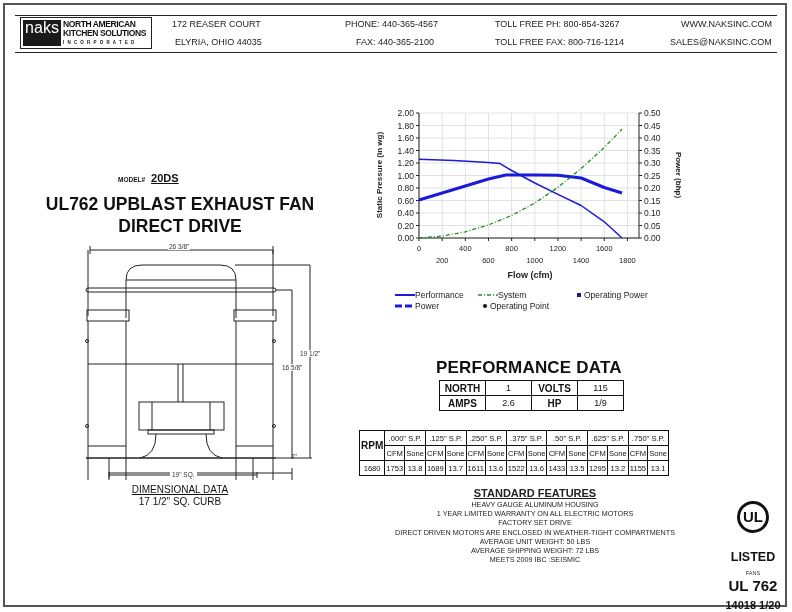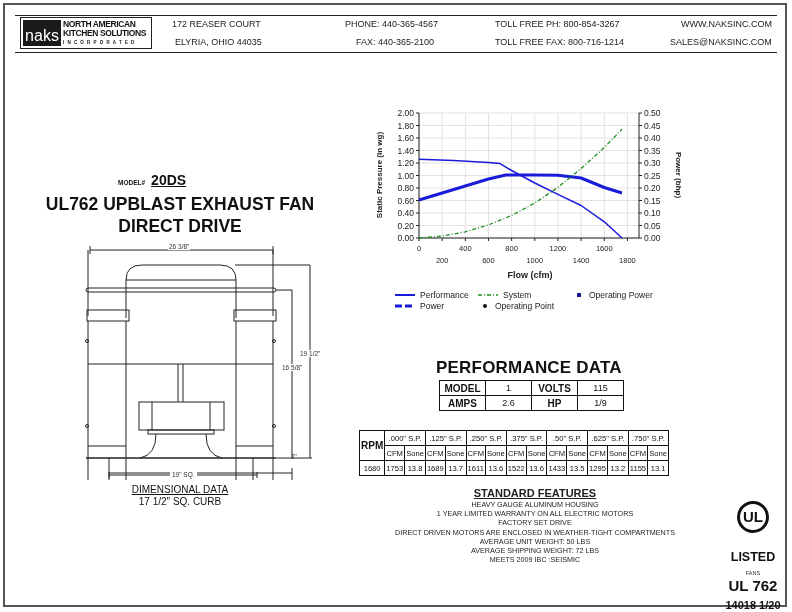--- a/index.html
+++ b/index.html
@@ -4,33 +4,33 @@
 <style>
   html, body { margin:0; padding:0; }
   body { width:792px; height:612px; background:#ffffff; position:relative; overflow:hidden;
          font-family:"Liberation Sans", sans-serif; color:#111; }
   .page-border { position:absolute; left:3px; top:3px; width:784px; height:604px;
                  border:2px solid #555; box-sizing:border-box; }
   .hdr-line { position:absolute; left:15px; width:762px; height:0; border-top:1.5px solid #222; }
   .logo { position:absolute; left:20px; top:17px; width:132px; height:32px; border:1px solid #222;
           box-sizing:border-box; background:#fff; display:flex; align-items:stretch; padding:2px; gap:2px; }
   .logo-mark { width:38px; background:#1a1a1a; color:#fff; font-size:16px; display:flex; align-items:flex-end;
-               justify-content:center; padding-bottom:1px; letter-spacing:0; font-family:"Liberation Sans", sans-serif; }
+               justify-content:center; padding-bottom:9px; letter-spacing:0; font-family:"Liberation Sans", sans-serif; }
   .logo-text { flex:1; display:flex; flex-direction:column; justify-content:center; line-height:9px; }
   .logo-text .l1, .logo-text .l2 { font-size:8.5px; font-weight:bold; letter-spacing:-0.4px; white-space:nowrap; }
   .logo-text .l3 { font-size:4.5px; font-weight:bold; letter-spacing:3.2px; }
   .hdr-text { position:absolute; font-size:9px; color:#222; white-space:nowrap; }
   .model-row { position:absolute; left:118px; top:172px; display:flex; align-items:baseline; gap:6px; }
   .model-label { font-size:6.5px; font-weight:bold; }
-  .model-val { font-size:14px; font-weight:bold; text-decoration:underline;text-align:right; }
+  .model-val { font-size:11px; font-weight:bold; text-decoration:underline;text-align:right; }
   .title { position:absolute; left:30px; width:300px; text-align:center; font-weight:bold; font-size:17.5px; }
   .dim-title { position:absolute; left:100px; width:160px; text-align:center; font-weight:normal; font-size:10px; }
   .chart-svg { position:absolute; left:360px; top:100px; }
   .legend { position:absolute; left:395px; top:290px; font-size:8.5px; color:#222; }
-  .legend-item { position:absolute; display:flex; align-items:center; gap:5px; white-space:nowrap; }
+  .legend-item { position:absolute; display:flex; align-items:center; white-space:nowrap; }
   .perf-title { position:absolute; left:436px; top:358px; font-size:17px; font-weight:bold; letter-spacing:0.2px; }
   table { border-collapse:collapse; }
   .perf-table { position:absolute; left:439px; top:380px; }
   .perf-table td { border:1.5px solid #111; font-size:9px; text-align:center; height:14px; padding:0 2px; }
   .perf-table td.k { font-weight:bold; font-size:10px; }
   .sp-table { position:absolute; left:359px; top:430px; }
   .sp-table td { border:1.3px solid #111; font-size:7.6px; text-align:center; height:14px; padding:0 1px; }
   .sp-table td.rpm { font-weight:bold; font-size:10px; }
   .features { position:absolute; left:370px; top:487px; width:330px; text-align:center; font-size:7.2px; line-height:9.2px; color:#222; }
   .features .ft { font-size:11px; font-weight:bold; text-decoration:underline; line-height:13px; }
@@ -275,21 +275,21 @@
         <rect x="3" y="1" width="4" height="4" fill="#1a1a8f"></rect>
       </svg>
     <span>Operating Power</span>
   </div>
 </div>
 
 <div class="perf-title">PERFORMANCE DATA</div>
 <table class="perf-table">
   <tbody>
       <tr>
-    <td class="k" style="width:41px">MODEL</td>
+    <td class="k" style="width:41px">NORTH</td>
     <td style="width:41px">1</td>
     <td class="k" style="width:41px">VOLTS</td>
     <td style="width:41px">115</td>
   </tr>
   <tr>
     <td class="k">AMPS</td>
     <td>2.6</td>
     <td class="k">HP</td>
     <td>1/9</td>
   </tr>

